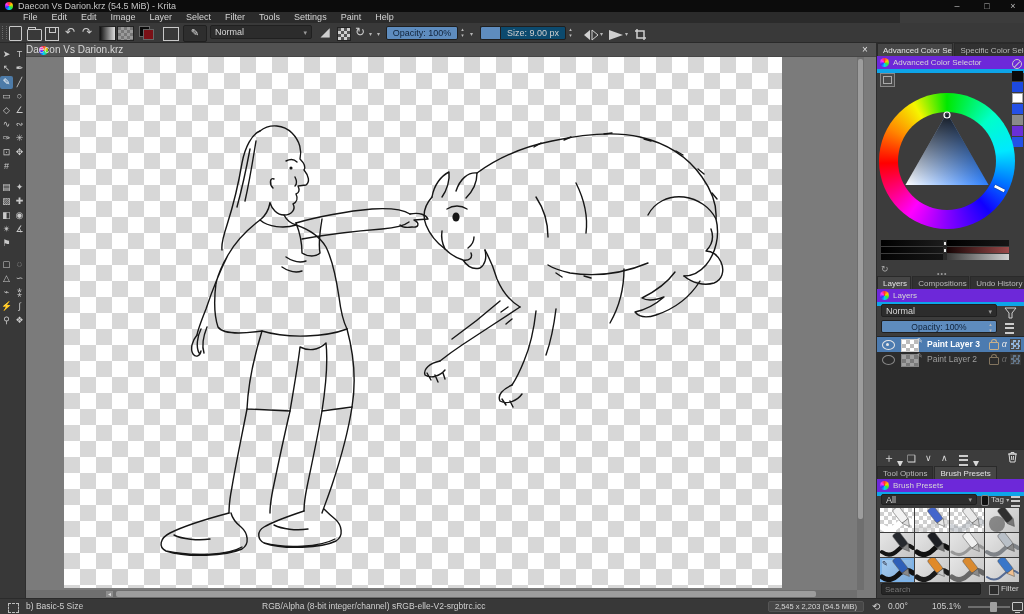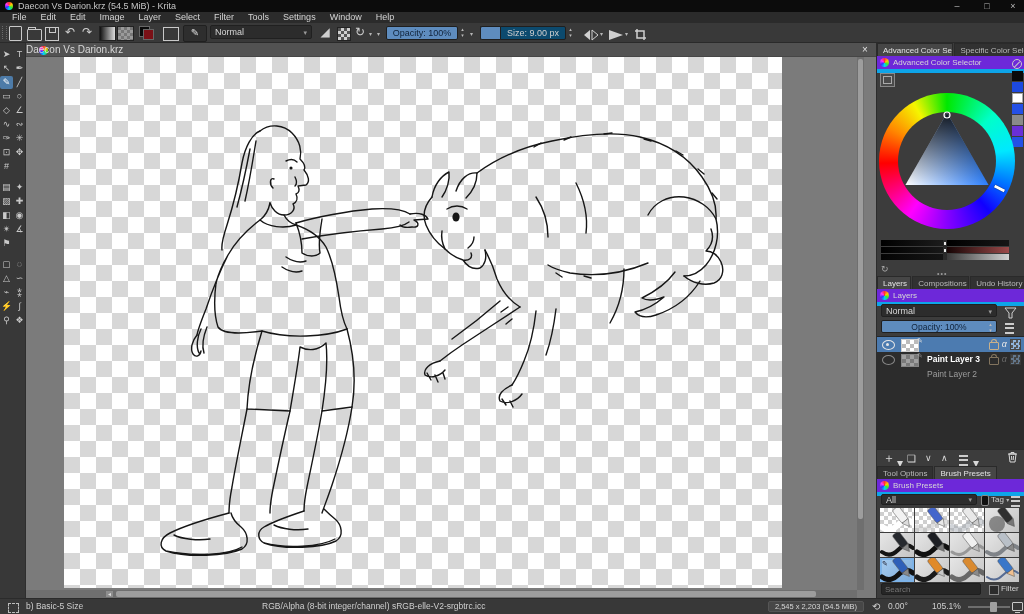--- a/index.html
+++ b/index.html
@@ -6,21 +6,21 @@
   #root{position:relative;width:1024px;height:614px;background:#3c3c3c;overflow:hidden;
         font-family:"Liberation Sans",sans-serif;color:#d0d0d0;-webkit-user-select:none;user-select:none;}
   .abs{position:absolute;}
   
   #titlebar{left:0;top:0;width:1024px;height:12px;background:#0c0c0c;}
   #app-icon{left:5px;top:2px;width:8px;height:8px;border-radius:50%;
     background:conic-gradient(#f33,#fc0,#3e3,#0cf,#33f,#f3f,#f33);}
   #win-title{left:18px;top:0;font-size:9px;line-height:12px;color:#c6c6c6;white-space:nowrap;}
   .winbtn{top:0;width:22px;height:12px;text-align:center;font-size:9px;line-height:12px;color:#b8b8b8;}
   
-  #menubar{left:0;top:12px;width:1024px;height:11px;background:#2b2b2b;display:flex;align-items:center;padding-left:5px;box-sizing:border-box;}
+  #menubar{left:0;top:12px;width:900px;height:11px;background:#2b2b2b;display:flex;align-items:center;padding-left:16px;box-sizing:border-box;}
   .menu-item{font-size:9px;line-height:11px;color:#d4d4d4;padding:0 7px;}
   
   #toolbar{left:0;top:23px;width:1024px;height:20px;background:#393939;border-bottom:1px solid #2a2a2a;box-sizing:border-box;}
   .tbtn{top:2px;height:15px;color:#cfcfcf;font-size:12px;line-height:15px;text-align:center;}
   .grip{left:2px;top:3px;width:3px;height:13px;border-left:1px dotted #6a6a6a;border-right:1px dotted #6a6a6a;}
   .mini-doc{width:11px;height:13px;border:1px solid #c9c9c9;border-radius:1px;background:transparent;}
   .mini-folder{width:13px;height:10px;border:1px solid #c9c9c9;border-radius:1px;margin-top:3px;position:relative;}
   .mini-folder:before{content:"";position:absolute;left:0;top:-3px;width:6px;height:2px;border:1px solid #c9c9c9;border-bottom:none;}
   .mini-save{width:12px;height:12px;border:1px solid #c9c9c9;margin-top:1px;position:relative;}
   .mini-save:before{content:"";position:absolute;left:3px;top:0;width:5px;height:4px;border:1px solid #c9c9c9;border-top:none;}
@@ -92,21 +92,21 @@
     font-size:8.5px;color:#10233a;text-align:center;line-height:12px;box-sizing:border-box;}
   #layerlist{left:0;width:148px;background:#2c2c2c;border-top:1px solid #262626;}
   .lrow{position:absolute;left:0;width:148px;height:15px;}
   .lrow.sel{background:#4c7bb0;}
   .eye{position:absolute;left:5px;top:3px;width:11px;height:8px;border:1px solid #e6e6e6;border-radius:50%;}
   .eye i{position:absolute;left:3px;top:1.5px;width:3px;height:3px;border-radius:50%;background:#e6e6e6;}
   .eye.closed{border-color:#8a8a8a;}
   .lthumb{position:absolute;left:24px;top:2px;width:16px;height:11px;border:1px solid #cfcfcf;
     background:conic-gradient(#bbb 25%,#fff 0 50%,#bbb 0 75%,#fff 0);background-size:8px 8px;}
   .lpin{position:absolute;left:40px;top:0px;font-size:7px;color:#ddd;}
-  .lname{position:absolute;left:50px;top:0;font-size:8.5px;line-height:15px;color:#fff;font-weight:bold;margin-top:15px;}
+  .lname{position:absolute;left:50px;top:0;font-size:8.5px;line-height:15px;color:#fff;font-weight:bold;}
   .lrow.dim .lname{color:#9d9d9d;font-weight:normal;}
   .licons{position:absolute;right:4px;top:2px;display:flex;gap:3px;align-items:center;height:11px;}
   .licons .alpha{font-size:9px;color:#e8e8e8;font-style:italic;line-height:11px;}
   .lrow.dim .licons .alpha{color:#999;}
   .lgrid{width:9px;height:9px;background:conic-gradient(#8fb3d9 25%,#555 0 50%,#8fb3d9 0 75%,#555 0);background-size:5px 5px;border:1px solid #444;}
   .llock{width:8px;height:6px;border:1px solid #c9b089;border-radius:1px;position:relative;margin-top:3px;}
   .llock:before{content:"";position:absolute;left:1px;top:-4px;width:4px;height:3px;border:1px solid #c9b089;border-bottom:none;border-radius:3px 3px 0 0;}
   #layerbtns{left:0;width:148px;height:17px;border-top:1px solid #2a2a2a;background:#3c3c3c;}
   .lbtn{position:absolute;top:1px;font-size:12px;color:#d8d8d8;line-height:15px;}
   #ptabs .tab{max-width:72px;}
@@ -151,21 +151,21 @@
   <div class="abs" id="menubar">
       <span class="menu-item">File</span>
       <span class="menu-item">Edit</span>
       <span class="menu-item">Edit</span>
       <span class="menu-item">Image</span>
       <span class="menu-item">Layer</span>
       <span class="menu-item">Select</span>
       <span class="menu-item">Filter</span>
       <span class="menu-item">Tools</span>
       <span class="menu-item">Settings</span>
-      <span class="menu-item">Window</span>
+      <span class="menu-item">Paint</span>
       <span class="menu-item">Help</span>
     </div>
 
   <div class="abs" id="toolbar">
     <div class="abs grip"></div>
     <div class="abs" style="left:9px;top:3px">
         <div class="mini-doc"></div>
       </div>
     <div class="abs" style="left:27px;top:3px">
         <div class="mini-folder"></div>

